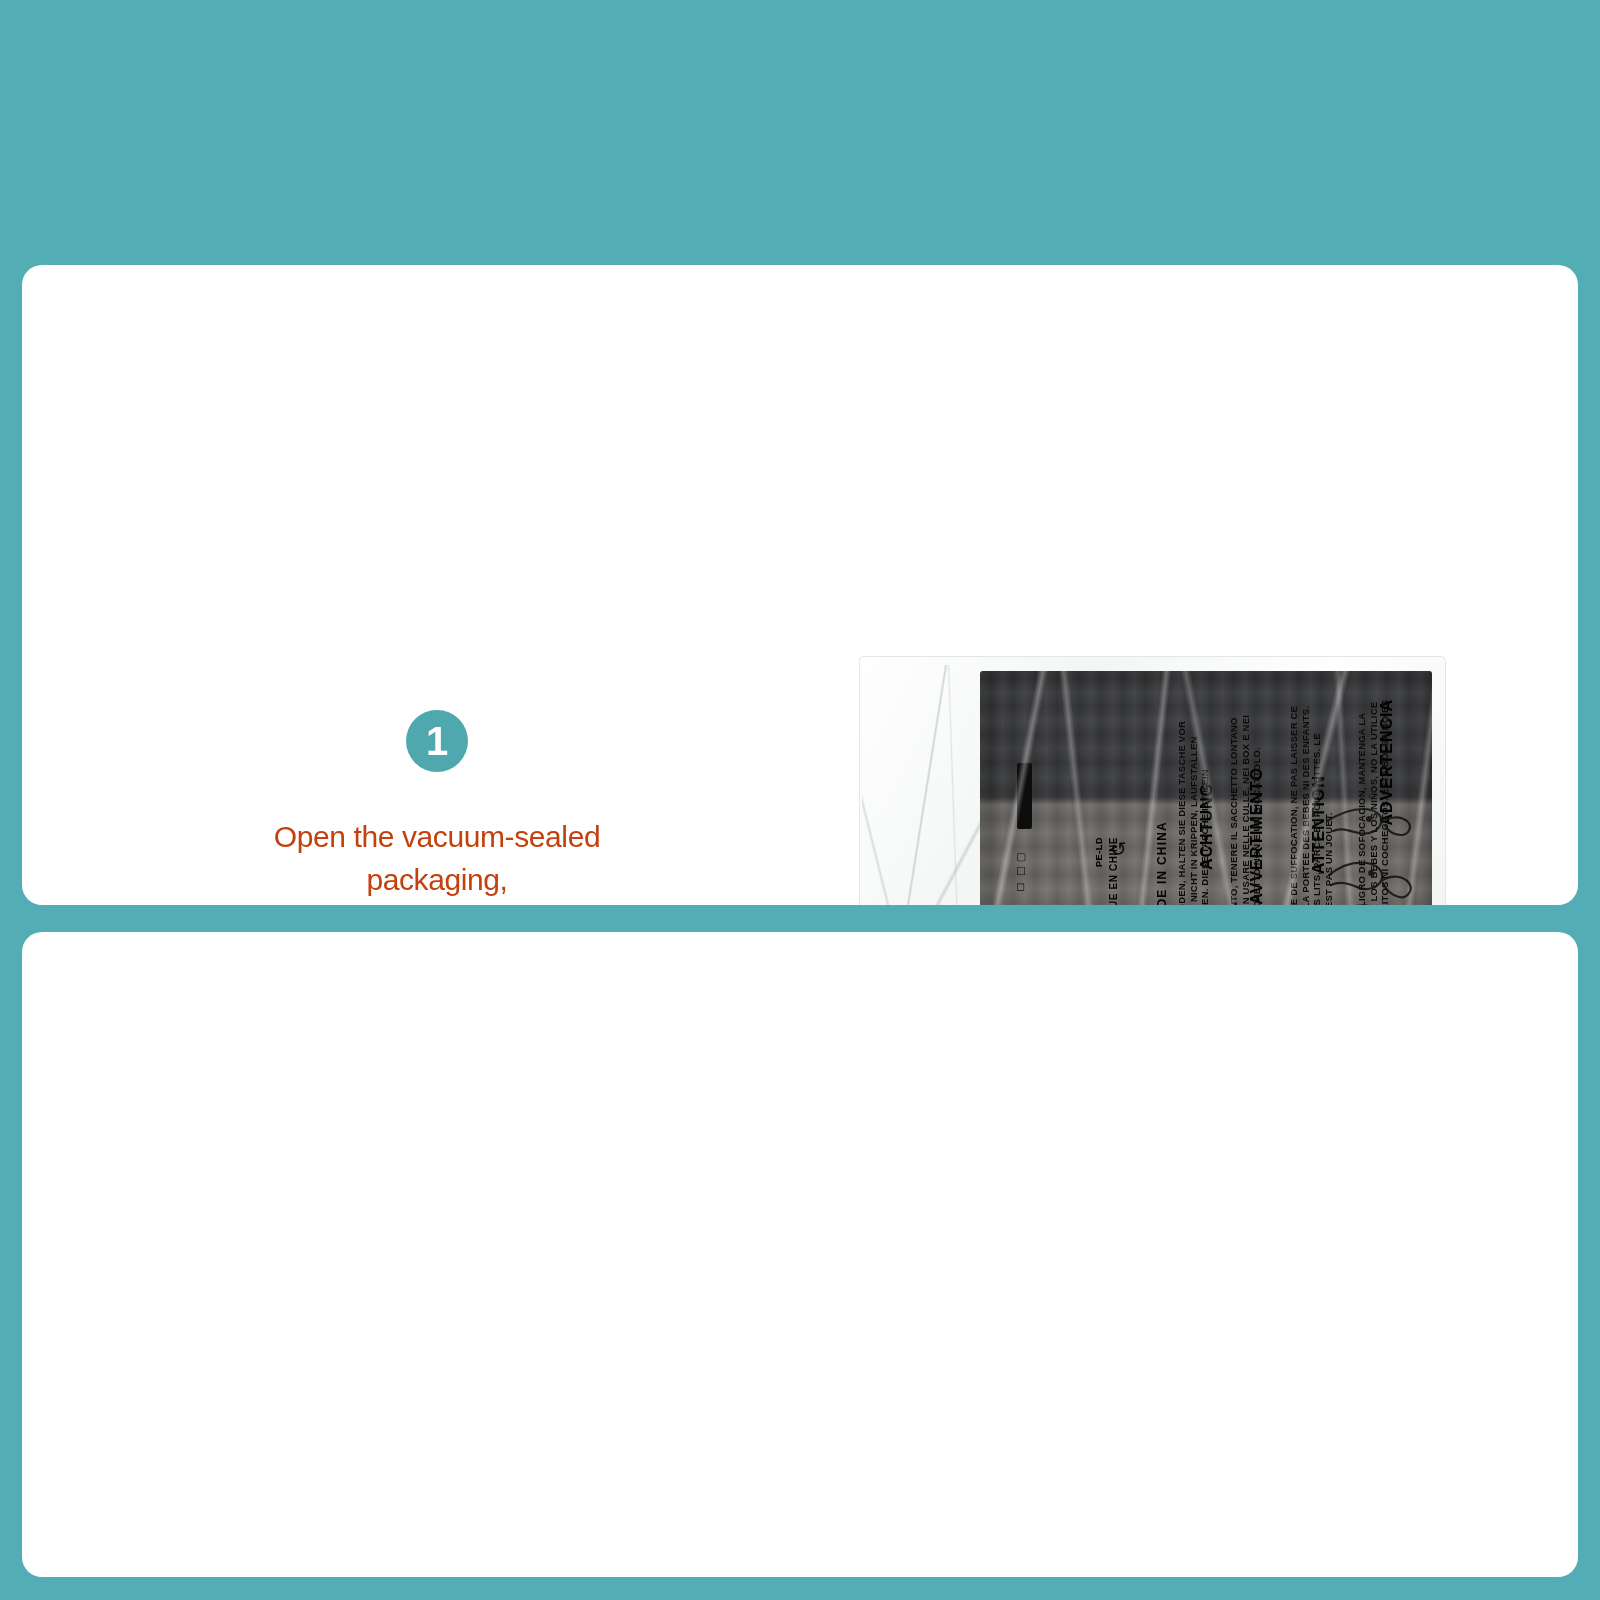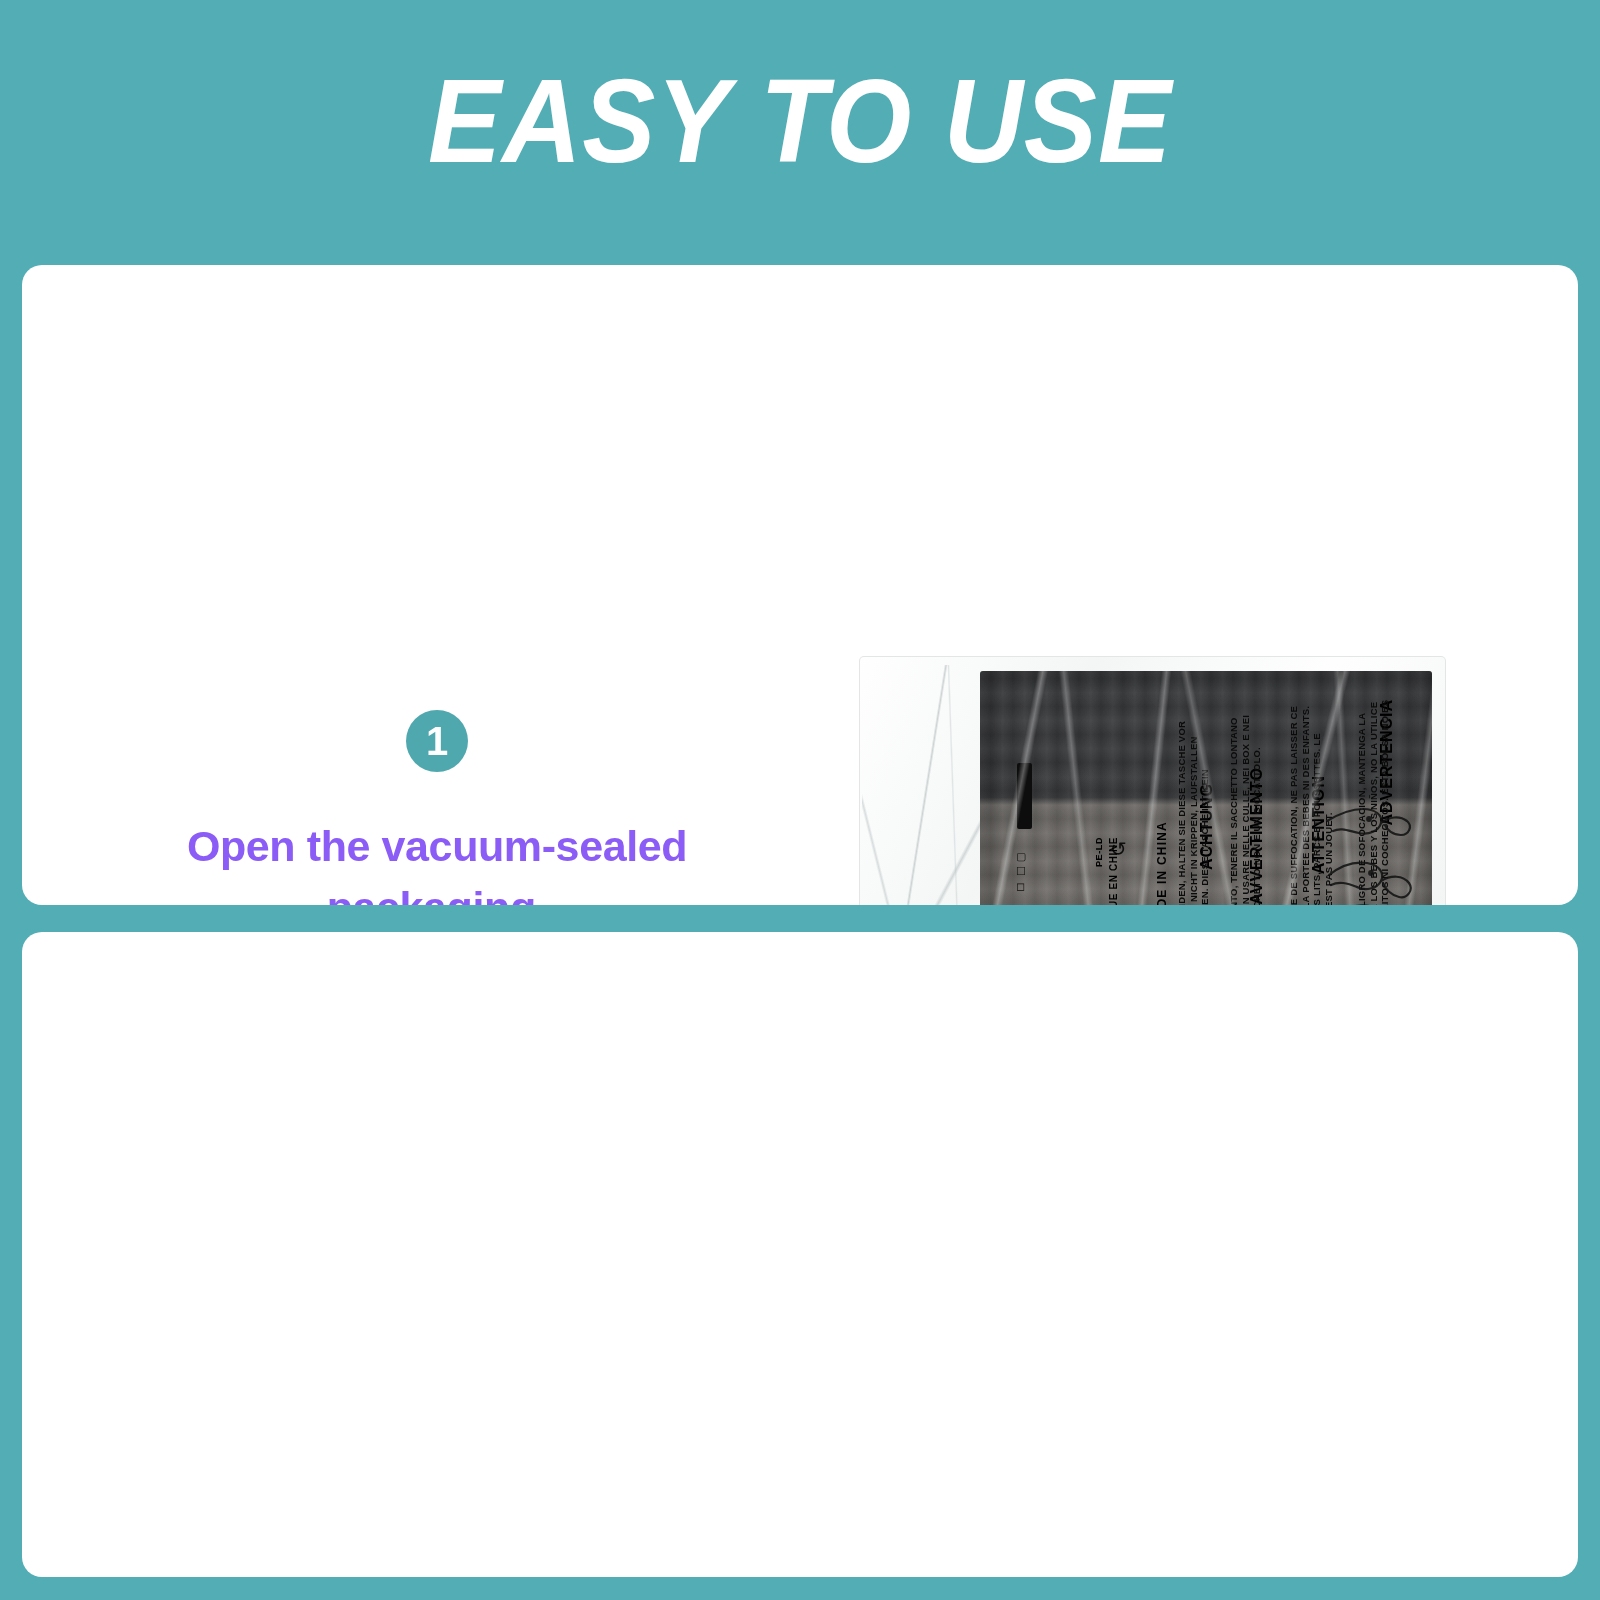--- a/index.html
+++ b/index.html
@@ -68,24 +68,24 @@
     font-size: 40px;
     font-weight: bold;
     display: flex;
     align-items: center;
     justify-content: center;
     margin: 0 auto 44px auto;
     line-height: 1;
     font-family: "Liberation Sans", sans-serif;
   }
   .step-body {
-    color: #8b5cf6;
-    font-size: 43px;
+    color: #c2410c;
+    font-size: 30px;
     line-height: 1.42;
-    font-weight: bold;
+    font-weight: normal;
     letter-spacing: -0.4px;
   }
   .step-body .ln { display: block; white-space: nowrap; }
 
   
   .pack-wrap {
     position: absolute;
     left: 838px;
     top: 392px;
     width: 585px;
@@ -211,23 +211,20 @@
     right: 6px; top: 118px;
     width: 120px; height: 180px;
     opacity: 0.85;
   }
 </style>
 </head>
 <body>
 
 <div class="page">
 
-  <div class="header">
-    <div class="header-title">EASY TO USE</div>
-  </div>
 
   <div class="card card-1">
 
     <div class="pack-wrap">
       <div class="pack-bag">
         <div class="pack-block">
           <div class="texture"></div>
 
           <div class="icon-strip"></div>
           <div class="care-icons">

